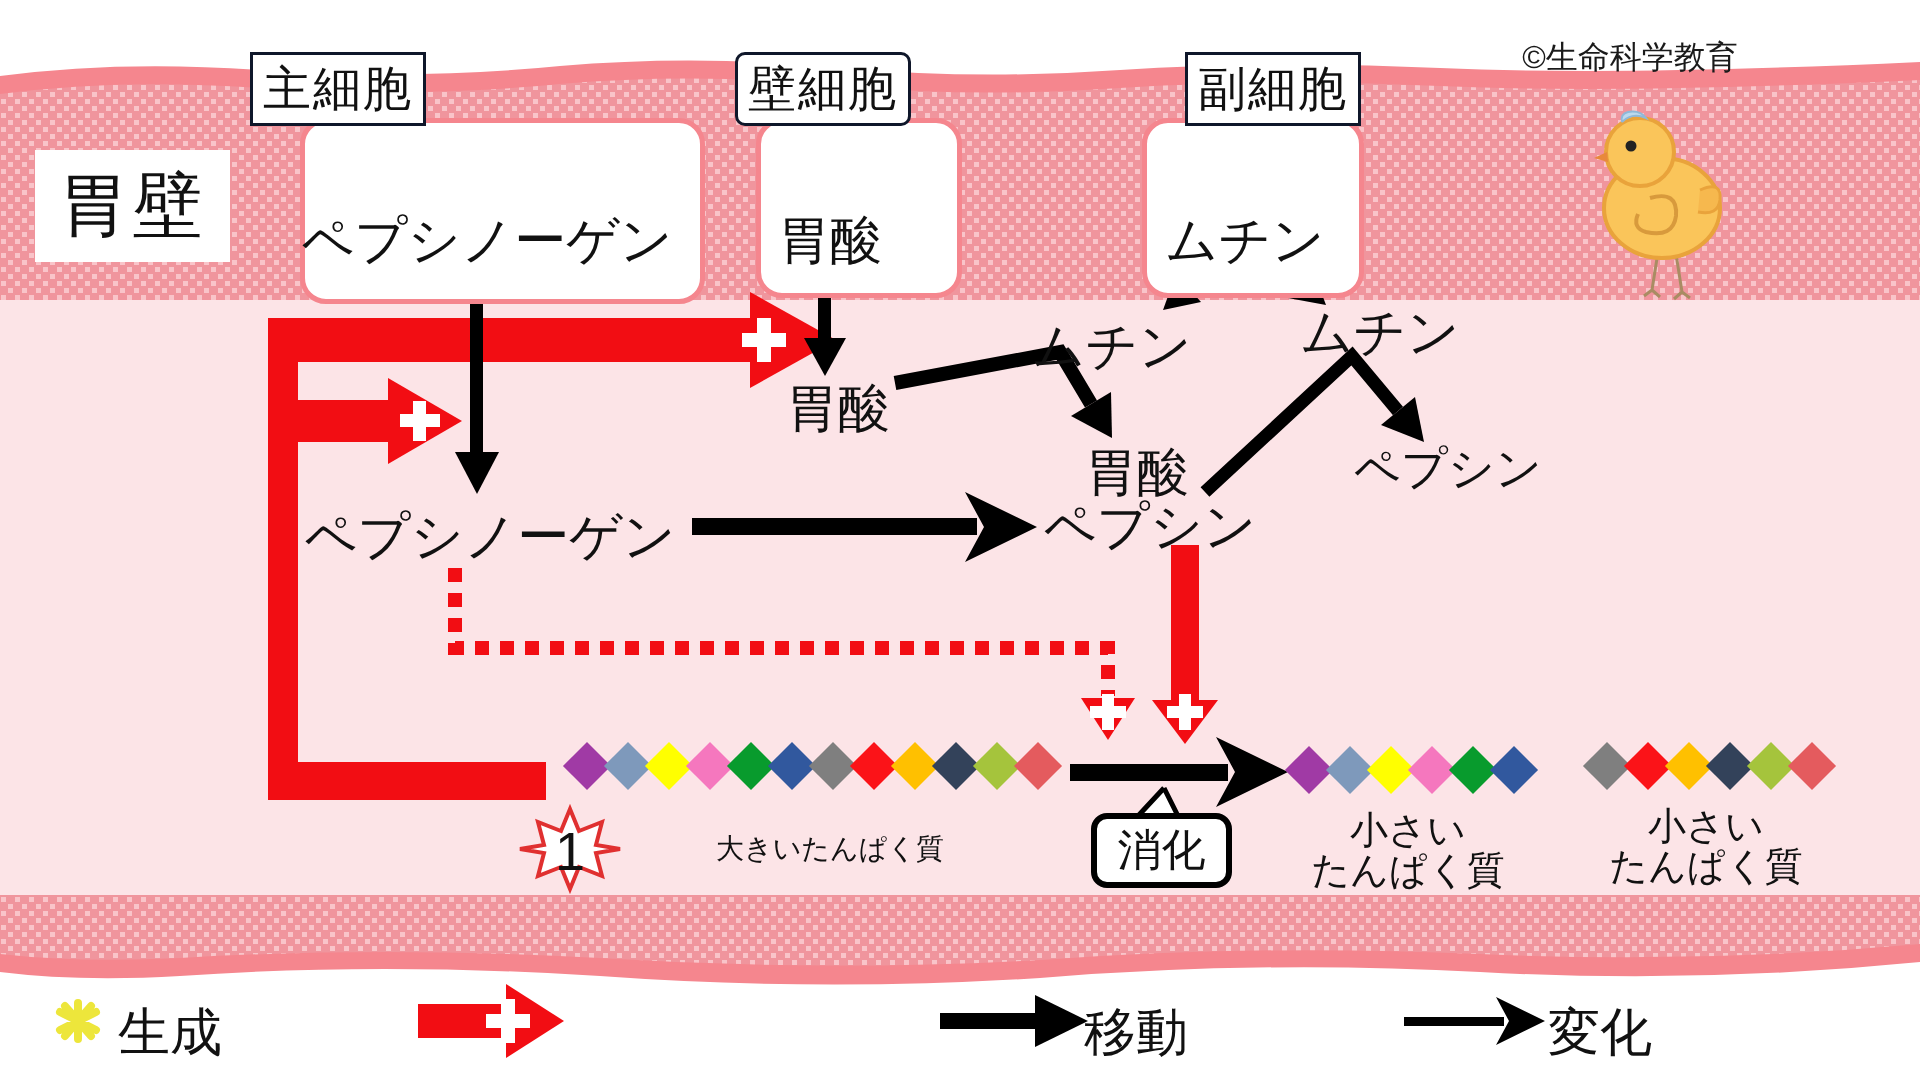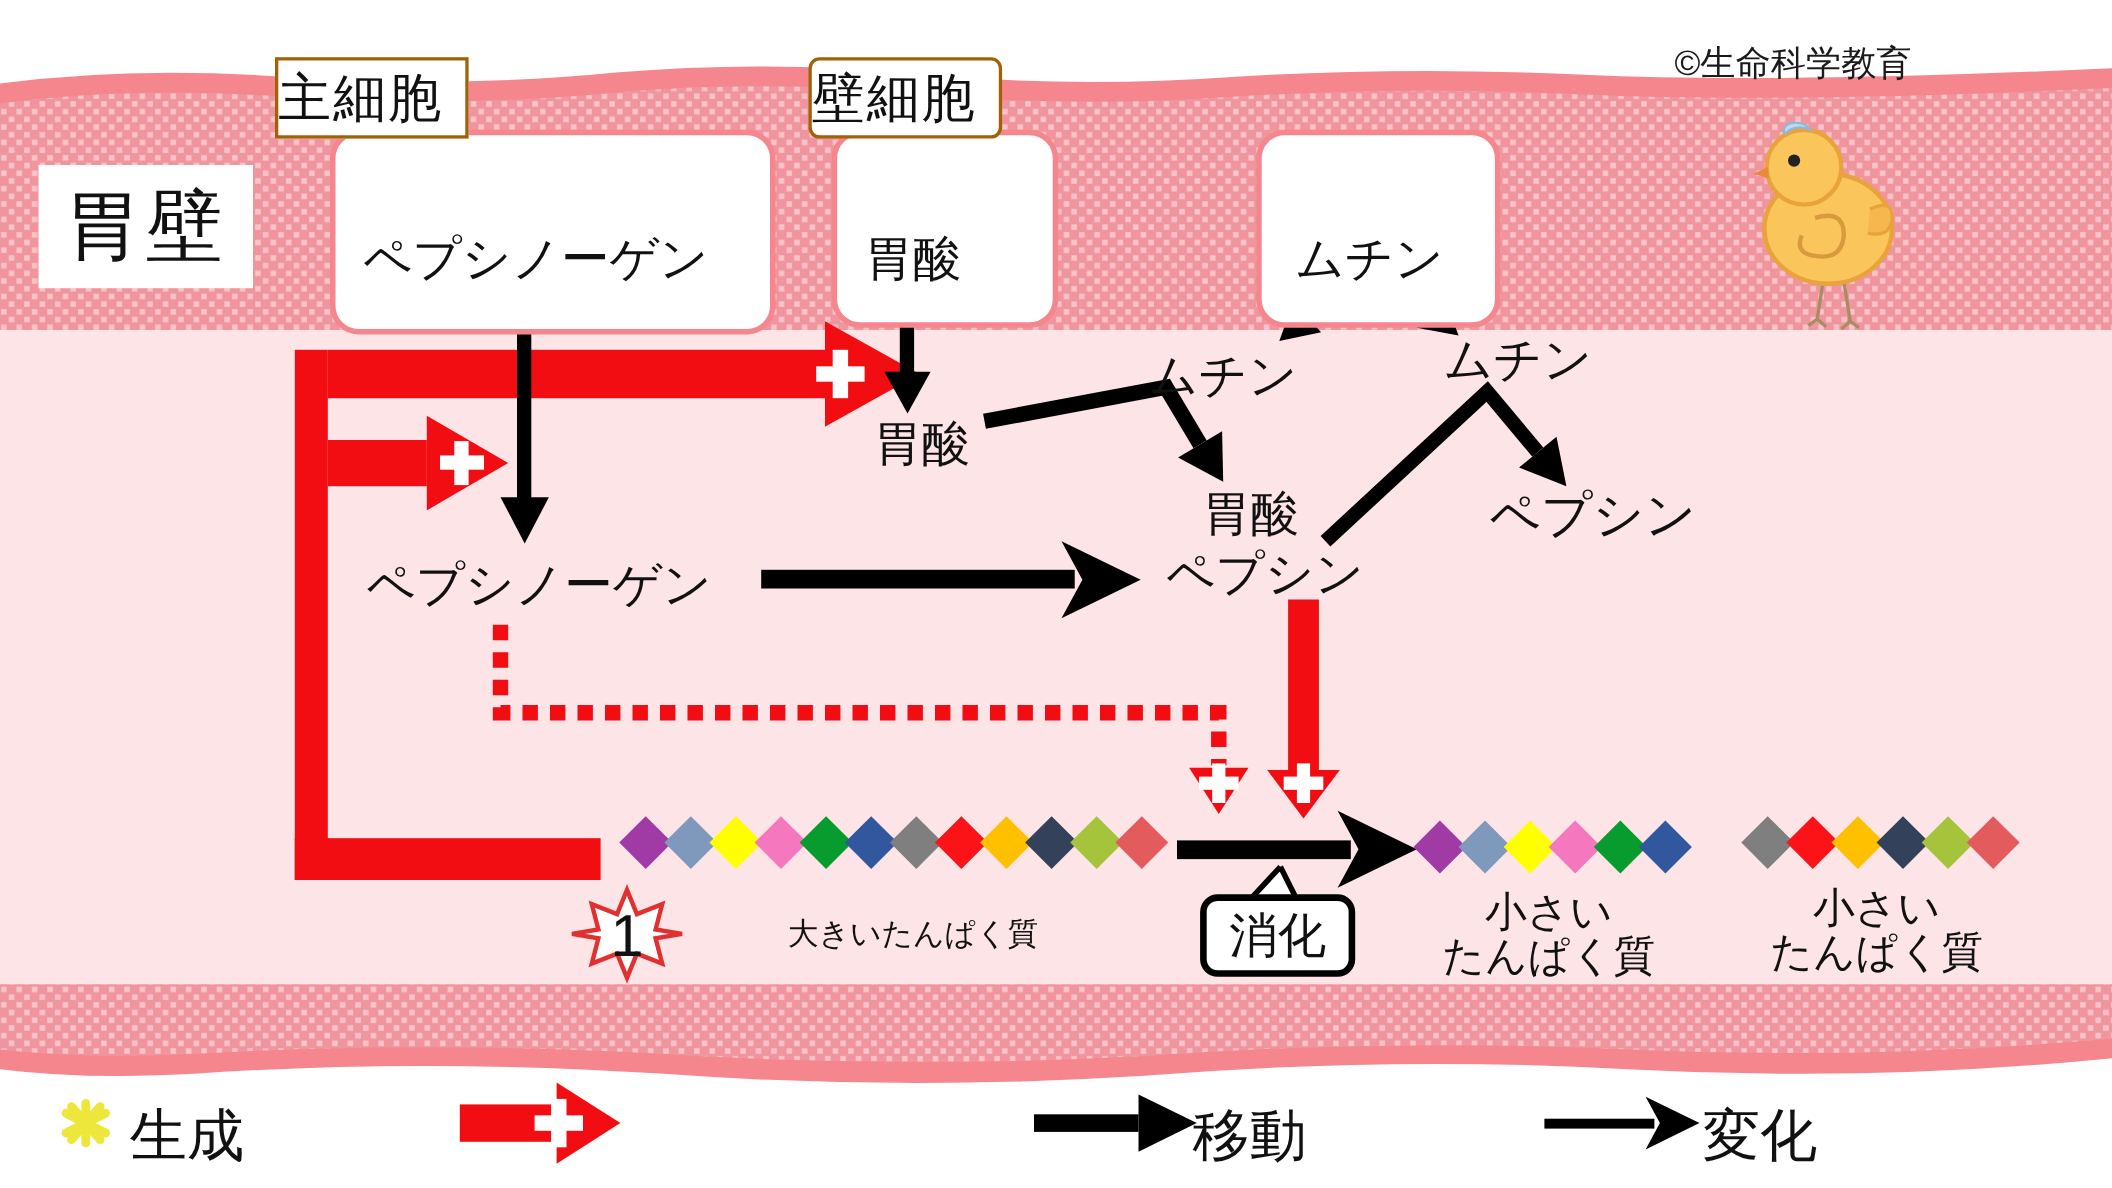--- a/index.html
+++ b/index.html
@@ -1,26 +1,26 @@
 <!DOCTYPE html>
 <html><head>
 <meta charset="utf-8">
 <style>
   html,body{margin:0;padding:0;background:#fff;}
   #stage{position:relative;width:1920px;height:1080px;overflow:hidden;background:#fff;
          font-family:"Liberation Sans","DejaVu Sans",sans-serif;color:#111;}
   #bg, #arrows{position:absolute;left:0;top:0;width:1920px;height:1080px;}
   .abs{position:absolute;}
   .ctr{transform:translateX(-50%);white-space:nowrap;}
-  .label-box{background:#fff;border:3px solid #a16207;display:flex;align-items:center;
+  .label-box{background:#fff;border:3px solid #0f172a;display:flex;align-items:center;justify-content:center;
              font-size:48px;letter-spacing:2px;}
   .region-box{background:#fff;display:flex;align-items:center;justify-content:center;
               font-size:70px;letter-spacing:4px;}
   .cell-box{background:#fff;border:5px solid #f5868e;border-radius:26px;}
-  .jp{font-size:44px;}
+  .jp{font-size:52px;}
   .jp-sm{font-size:38px;line-height:40px;text-align:center;}
   .copyright{font-size:32px;color:#1a1a1a;}
   .diamond-row{display:flex;align-items:center;height:48px;}
   .diamond{width:34px;height:34px;transform:rotate(45deg);margin:0 3.5px;flex:0 0 auto;}
   .legend-label{font-size:52px;}
   .callout{background:#fff;border:6px solid #000;border-radius:16px;display:flex;align-items:center;
            justify-content:center;font-size:44px;}
   .burst-num{font-size:54px;}
 </style>
 </head>
@@ -178,20 +178,23 @@
 
   <div class="abs jp ctr" style="left:487px;top:206px;">ペプシノーゲン</div>
   <div class="abs jp ctr" style="left:830px;top:206px;">胃酸</div>
   <div class="abs jp ctr" style="left:1245px;top:206px;">ムチン</div>
 
   <div class="abs label-box" style="left:250px;top:52px;width:170px;height:68px;">
       <span>主細胞</span>
     </div>
   <div class="abs label-box" style="left:735px;top:52px;width:170px;height:68px;border-radius:10px;">
       <span>壁細胞</span>
+    </div>
+  <div class="abs label-box" style="left:1185px;top:52px;width:170px;height:68px;">
+      <span>副細胞</span>
     </div>
 
   <div class="abs region-box" style="left:35px;top:150px;width:195px;height:112px;">
       <span>胃壁</span>
     </div>
 
   <div class="abs copyright ctr" style="left:1630px;top:36px;">©生命科学教育</div>
 
   <div class="abs jp ctr" style="left:490px;top:502px;">ペプシノーゲン</div>
   <div class="abs jp ctr" style="left:838px;top:374px;">胃酸</div>

